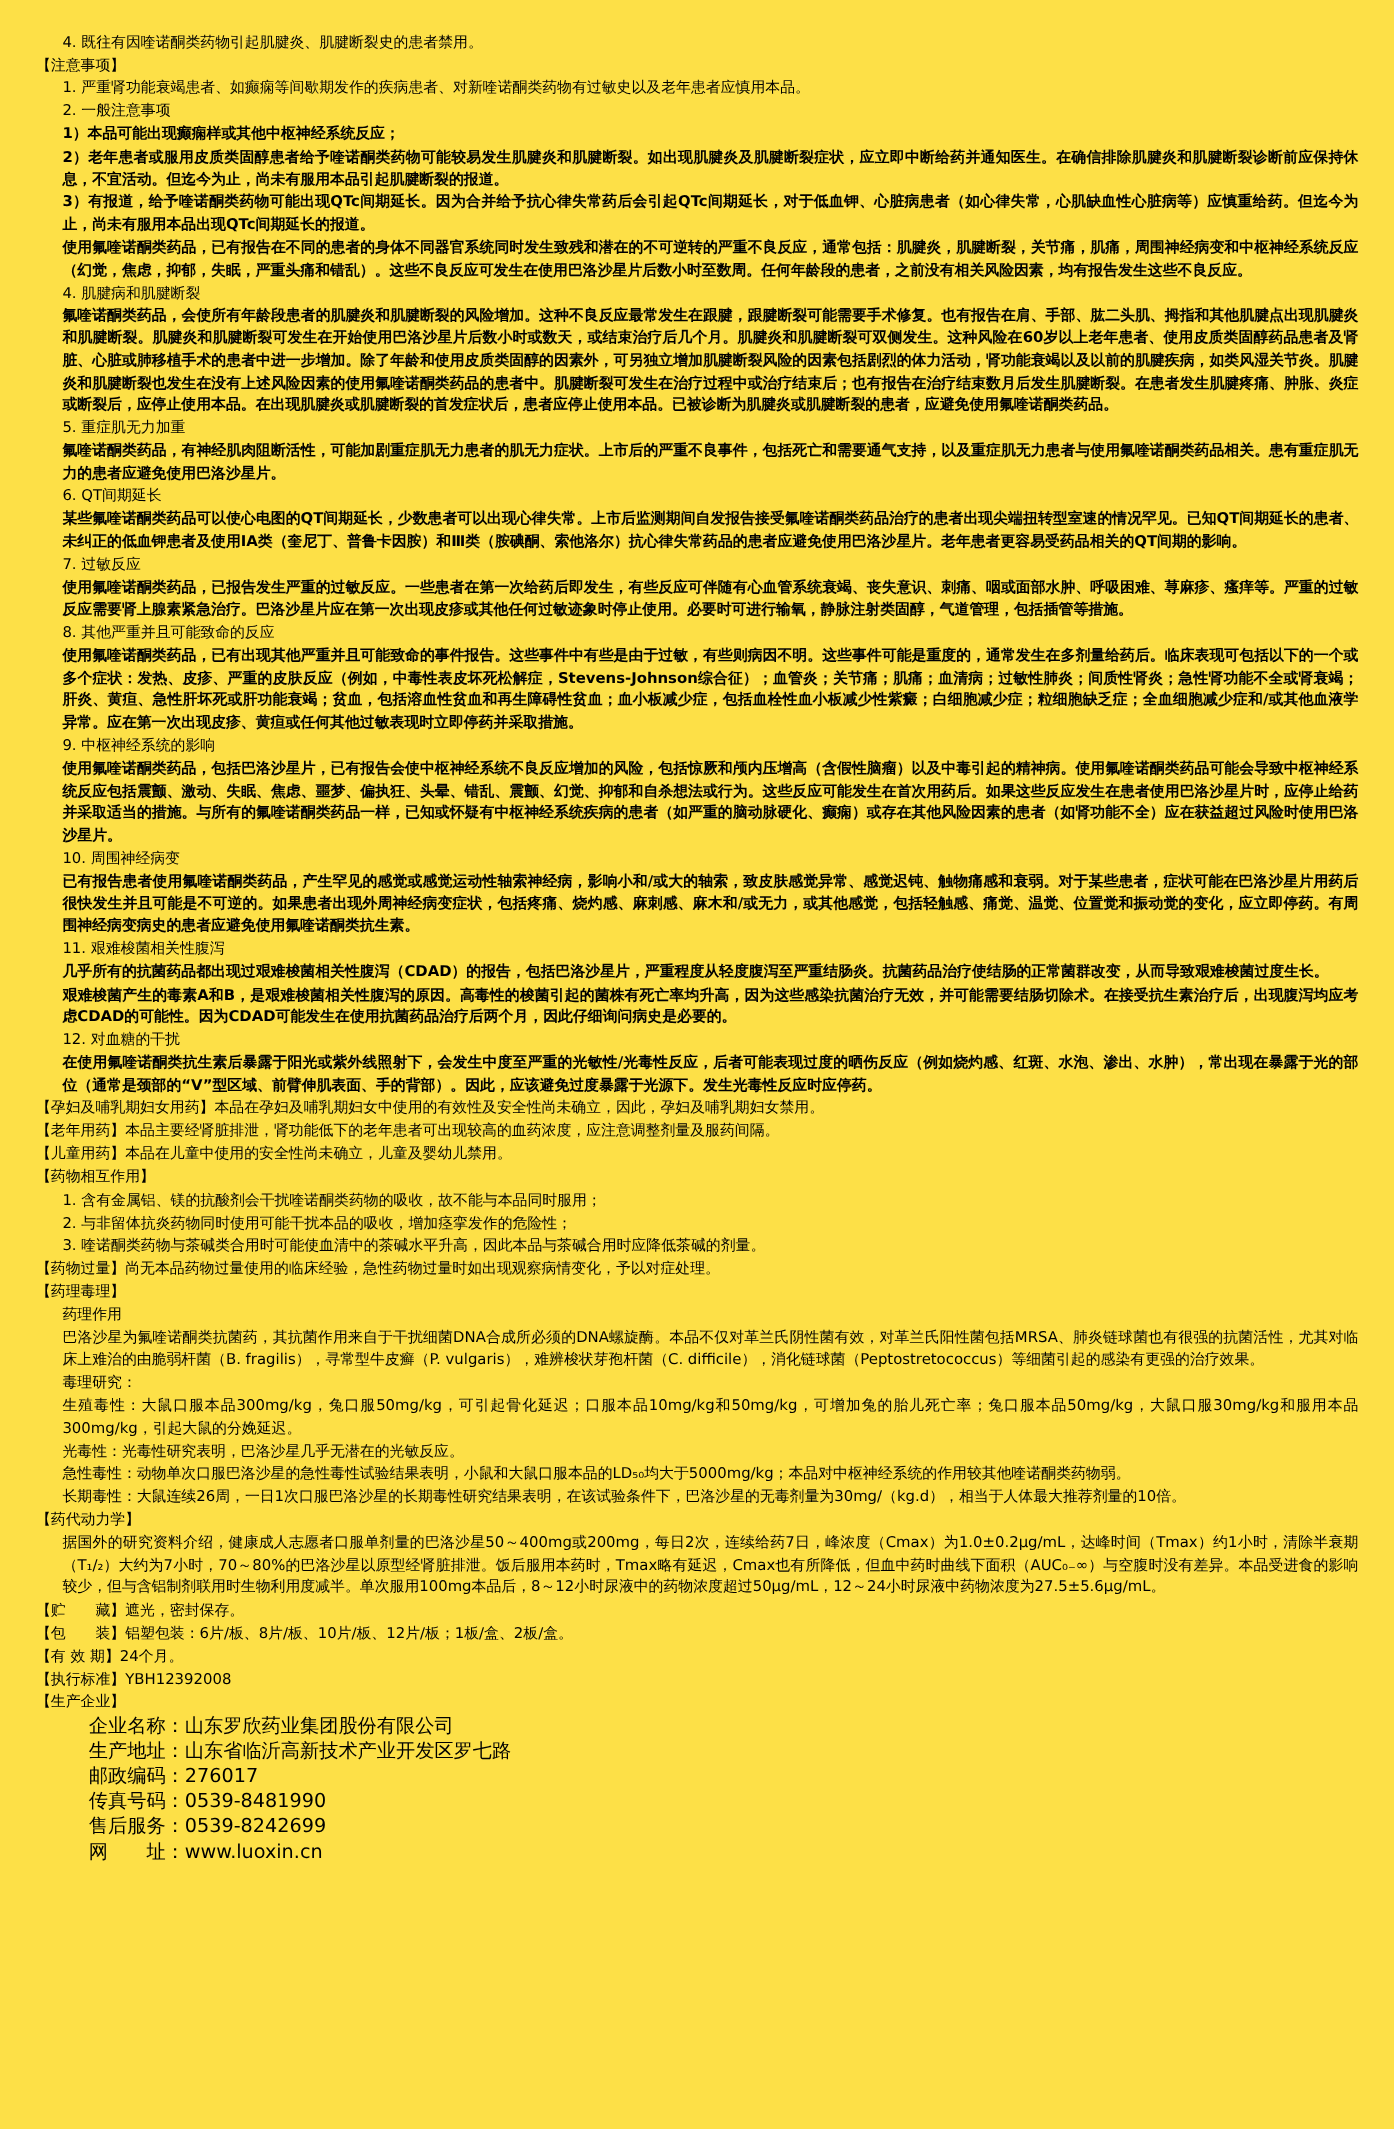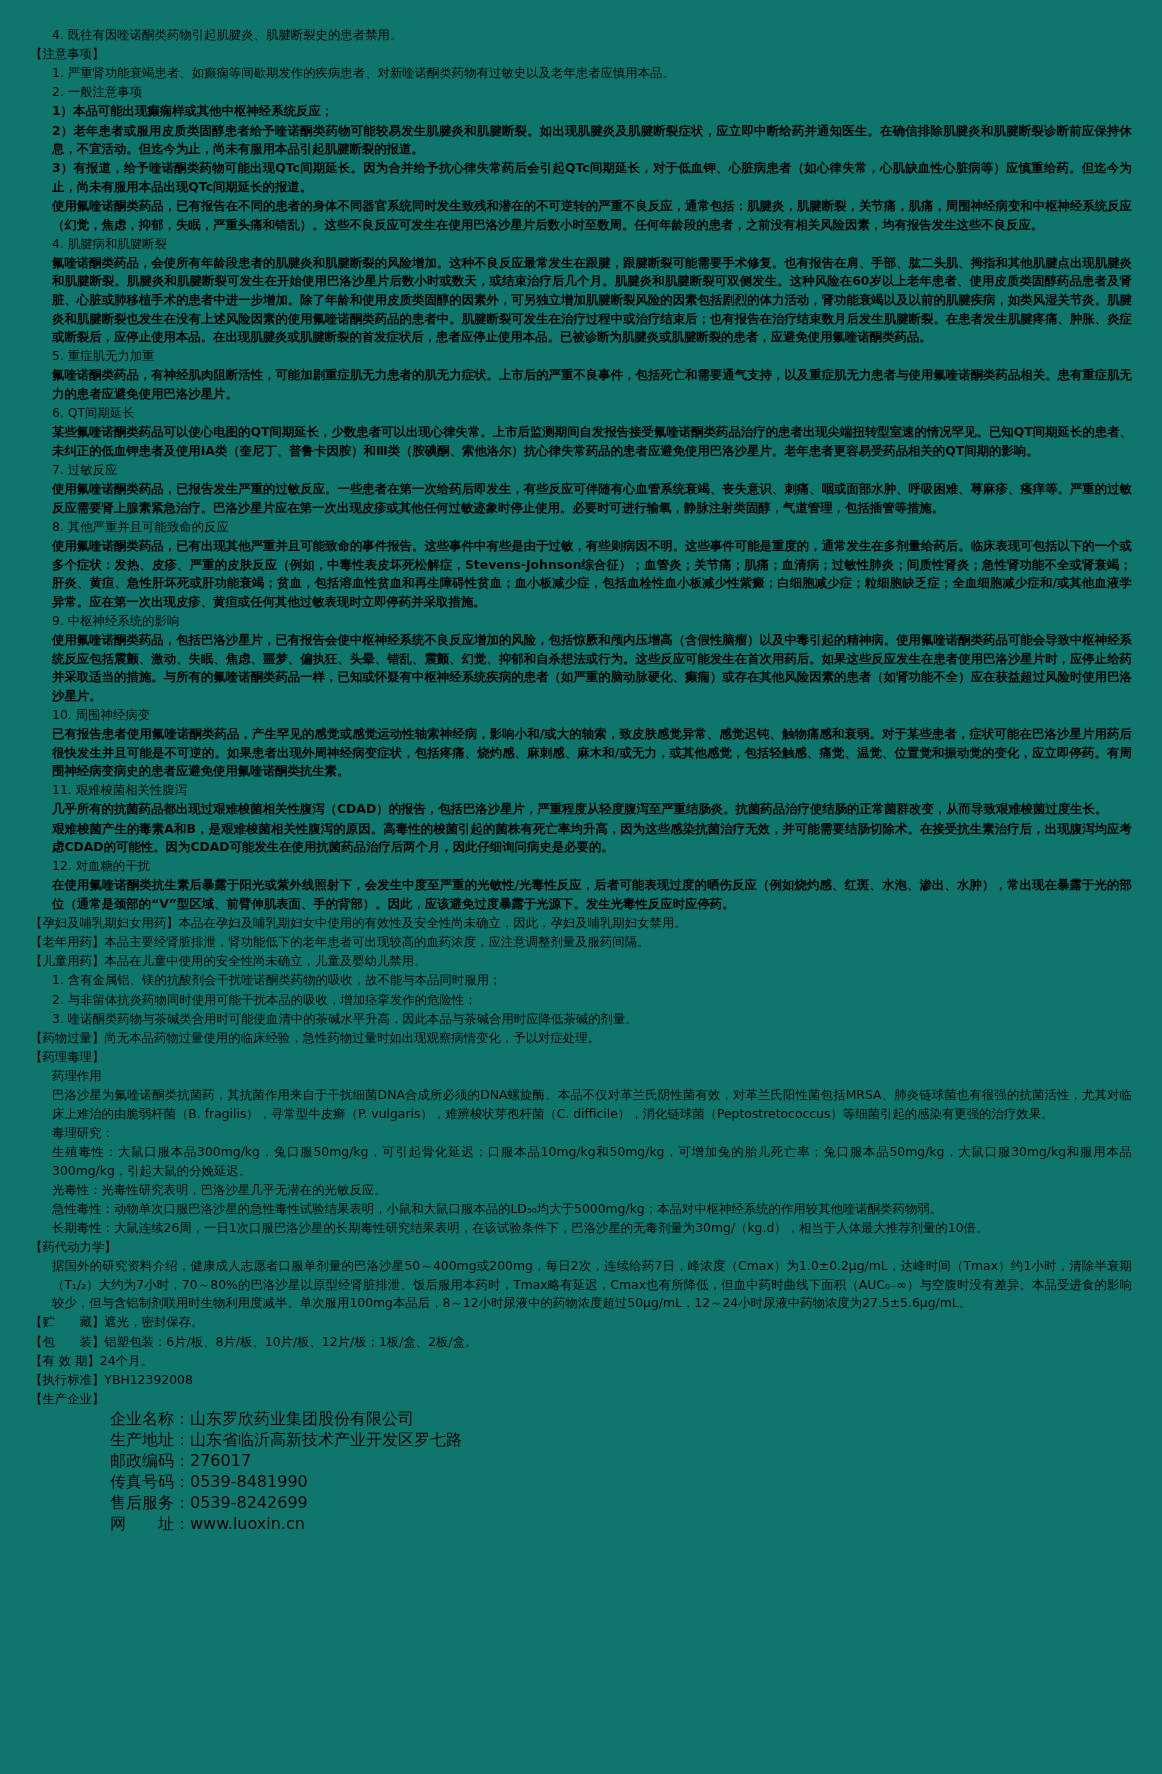--- a/index.html
+++ b/index.html
@@ -10,42 +10,41 @@
   body {
     width: 1162px;
     font-family: "DejaVu Sans", "Liberation Sans", sans-serif;
     color: #000000;
   }
   .page {
     width: 1162px;
     min-height: 1774px;
     box-sizing: border-box;
     padding: 26px 30px 20px 30px;
-    background: #0f766e;
+    background: #fde047;
   }
   .doc {
     font-size: 12.4px;
     line-height: 1.50;
     text-align: justify;
   }
   .p {
     margin: 0 0 0.5px 0;
     text-indent: 0;
   }
   
   .lvl1 { padding-left: 22px; }
   .lvl2 { padding-left: 22px; font-weight: bold; }
   .flat { padding-left: 0; }
   .company {
     padding-left: 44px;
   }
   .company .row {
     display: block;
     white-space: pre;
-    margin-left: 36px;
   }
   .kv-label { display: inline-block; }
 </style>
 </head>
 <body>
 
 <div class="page">
   <div class="doc" id="doc-body">
       <p class="p lvl1">4. 既往有因喹诺酮类药物引起肌腱炎、肌腱断裂史的患者禁用。</p>
       <p class="p flat">【注意事项】</p>
@@ -70,20 +69,21 @@
       <p class="p lvl1">10. 周围神经病变</p>
       <p class="p lvl2">已有报告患者使用氟喹诺酮类药品，产生罕见的感觉或感觉运动性轴索神经病，影响小和/或大的轴索，致皮肤感觉异常、感觉迟钝、触物痛感和衰弱。对于某些患者，症状可能在巴洛沙星片用药后很快发生并且可能是不可逆的。如果患者出现外周神经病变症状，包括疼痛、烧灼感、麻刺感、麻木和/或无力，或其他感觉，包括轻触感、痛觉、温觉、位置觉和振动觉的变化，应立即停药。有周围神经病变病史的患者应避免使用氟喹诺酮类抗生素。</p>
       <p class="p lvl1">11. 艰难梭菌相关性腹泻</p>
       <p class="p lvl2">几乎所有的抗菌药品都出现过艰难梭菌相关性腹泻（CDAD）的报告，包括巴洛沙星片，严重程度从轻度腹泻至严重结肠炎。抗菌药品治疗使结肠的正常菌群改变，从而导致艰难梭菌过度生长。</p>
       <p class="p lvl2">艰难梭菌产生的毒素A和B，是艰难梭菌相关性腹泻的原因。高毒性的梭菌引起的菌株有死亡率均升高，因为这些感染抗菌治疗无效，并可能需要结肠切除术。在接受抗生素治疗后，出现腹泻均应考虑CDAD的可能性。因为CDAD可能发生在使用抗菌药品治疗后两个月，因此仔细询问病史是必要的。</p>
       <p class="p lvl1">12. 对血糖的干扰</p>
       <p class="p lvl2">在使用氟喹诺酮类抗生素后暴露于阳光或紫外线照射下，会发生中度至严重的光敏性/光毒性反应，后者可能表现过度的晒伤反应（例如烧灼感、红斑、水泡、渗出、水肿），常出现在暴露于光的部位（通常是颈部的“V”型区域、前臂伸肌表面、手的背部）。因此，应该避免过度暴露于光源下。发生光毒性反应时应停药。</p>
       <p class="p flat">【孕妇及哺乳期妇女用药】本品在孕妇及哺乳期妇女中使用的有效性及安全性尚未确立，因此，孕妇及哺乳期妇女禁用。</p>
       <p class="p flat">【老年用药】本品主要经肾脏排泄，肾功能低下的老年患者可出现较高的血药浓度，应注意调整剂量及服药间隔。</p>
       <p class="p flat">【儿童用药】本品在儿童中使用的安全性尚未确立，儿童及婴幼儿禁用。</p>
+      <p class="p flat">【药物相互作用】</p>
       <p class="p lvl1">1. 含有金属铝、镁的抗酸剂会干扰喹诺酮类药物的吸收，故不能与本品同时服用；</p>
       <p class="p lvl1">2. 与非留体抗炎药物同时使用可能干扰本品的吸收，增加痉挛发作的危险性；</p>
       <p class="p lvl1">3. 喹诺酮类药物与茶碱类合用时可能使血清中的茶碱水平升高，因此本品与茶碱合用时应降低茶碱的剂量。</p>
       <p class="p flat">【药物过量】尚无本品药物过量使用的临床经验，急性药物过量时如出现观察病情变化，予以对症处理。</p>
       <p class="p flat">【药理毒理】</p>
       <p class="p lvl1">药理作用</p>
       <p class="p lvl1">巴洛沙星为氟喹诺酮类抗菌药，其抗菌作用来自于干扰细菌DNA合成所必须的DNA螺旋酶。本品不仅对革兰氏阴性菌有效，对革兰氏阳性菌包括MRSA、肺炎链球菌也有很强的抗菌活性，尤其对临床上难治的由脆弱杆菌（B. fragilis），寻常型牛皮癣（P. vulgaris），难辨梭状芽孢杆菌（C. difficile），消化链球菌（Peptostretococcus）等细菌引起的感染有更强的治疗效果。</p>
       <p class="p lvl1">毒理研究：</p>
       <p class="p lvl1">生殖毒性：大鼠口服本品300mg/kg，兔口服50mg/kg，可引起骨化延迟；口服本品10mg/kg和50mg/kg，可增加兔的胎儿死亡率；兔口服本品50mg/kg，大鼠口服30mg/kg和服用本品300mg/kg，引起大鼠的分娩延迟。</p>
       <p class="p lvl1">光毒性：光毒性研究表明，巴洛沙星几乎无潜在的光敏反应。</p>

